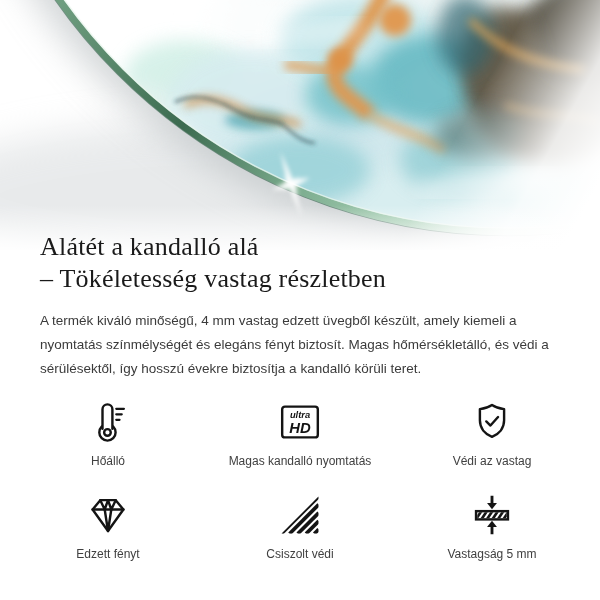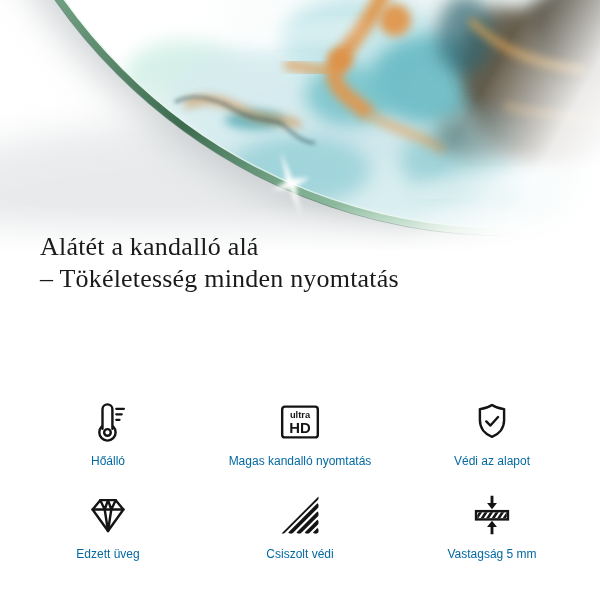--- a/index.html
+++ b/index.html
@@ -15,22 +15,22 @@
   }
   .desc {
     position:absolute; left:40px; top:309px; width:525px;
     font-size:13.5px; line-height:24px; color:#3b3b3b;
   }
   .features {
     position:absolute; left:12px; top:399px; width:576px;
     display:grid; grid-template-columns:repeat(3,1fr); row-gap:24px;
   }
   .feature { display:flex; flex-direction:column; align-items:center; }
-  .feature .icn { height:46px; display:flex; align-items:center; justify-content:flex-start; }
-  .feature .lbl { margin-top:9px; font-size:12px; color:#0369a1; }
+  .feature .icn { height:46px; display:flex; align-items:center; justify-content:flex-start;font-style:italic; }
+  .feature .lbl { margin-top:9px; font-size:12px; color:#404040; }
   .ico { stroke:#141414; fill:none; stroke-width:2.2; }
 </style>
 </head>
 <body>
 
 <div class="stage">
 
   <svg class="hero" viewBox="0 0 600 250" width="600" height="250" aria-hidden="true">
     <defs>
       <clipPath id="heroClip">
@@ -127,23 +127,24 @@
         <circle r="3.5" fill="#ffffff"></circle>
       </g>
 
       <rect x="0" y="0" width="600" height="250" fill="url(#fadeG)"></rect>
       <rect x="0" y="205" width="600" height="45" fill="url(#bottomG)"></rect>
     </g>
   </svg>
 
   <div class="heading">
     <div>Alátét a kandalló alá</div>
-    <div>– Tökéletesség minden nyomtatás</div>
+    <div>– Tökéletesség vastag részletben</div>
   </div>
 
+  <div class="desc">A termék kiváló minőségű, 4 mm vastag edzett üvegből készült, amely kiemeli a nyomtatás színmélységét és elegáns fényt biztosít. Magas hőmérsékletálló, és védi a sérülésektől, így hosszú évekre biztosítja a kandalló körüli teret.</div>
 
   <div class="features">
 
     <div class="feature">
       <div class="icn">
         <svg width="44" height="44" viewBox="0 0 40 40">
           <g class="ico" stroke-linecap="round">
             <circle cx="19.5" cy="29.5" r="7.4" fill="#ffffff"></circle>
             <path d="M15,26.2 V8.5 A4.5,4.5 0 0 1 24,8.5 V26.2" fill="#ffffff"></path>
             <circle cx="19.5" cy="29.5" r="3"></circle>
@@ -169,35 +170,35 @@
 
     <div class="feature">
       <div class="icn">
         <svg width="44" height="44" viewBox="0 0 40 40">
           <g class="ico" stroke-linejoin="round" stroke-linecap="round">
             <path d="M20,4.5 C23,6.5 27.5,7.8 31,8.3 V18.5 C31,25.5 26.5,31 20,33.5 C13.5,31 9,25.5 9,18.5 V8.3 C12.5,7.8 17,6.5 20,4.5 Z"></path>
             <path d="M14.8,19.5 L18.6,23.2 L25.5,15.5"></path>
           </g>
         </svg>
       </div>
-      <div class="lbl">Védi az alapot</div>
+      <div class="lbl">Védi az vastag</div>
     </div>
 
     <div class="feature">
       <div class="icn">
         <svg width="44" height="44" viewBox="0 0 40 40">
           <g class="ico" stroke-width="2" stroke-linejoin="round" stroke-linecap="round">
             <path d="M6,15 L13,6.5 H27 L34,15 L20,34.5 Z"></path>
             <path d="M6,15 H34"></path>
             <path d="M13,6.5 L17,15 L20,6.5 L23,15 L27,6.5"></path>
             <path d="M17,15 L20,34.5 L23,15"></path>
           </g>
         </svg>
       </div>
-      <div class="lbl">Edzett üveg</div>
+      <div class="lbl">Edzett fényt</div>
     </div>
 
     <div class="feature">
       <div class="icn">
         <svg width="44" height="44" viewBox="0 0 40 40">
           <defs>
               <clipPath id="triClip">
                 <path d="M3,37 L37,3 L37,37 Z"></path>
               </clipPath>
             </defs>

